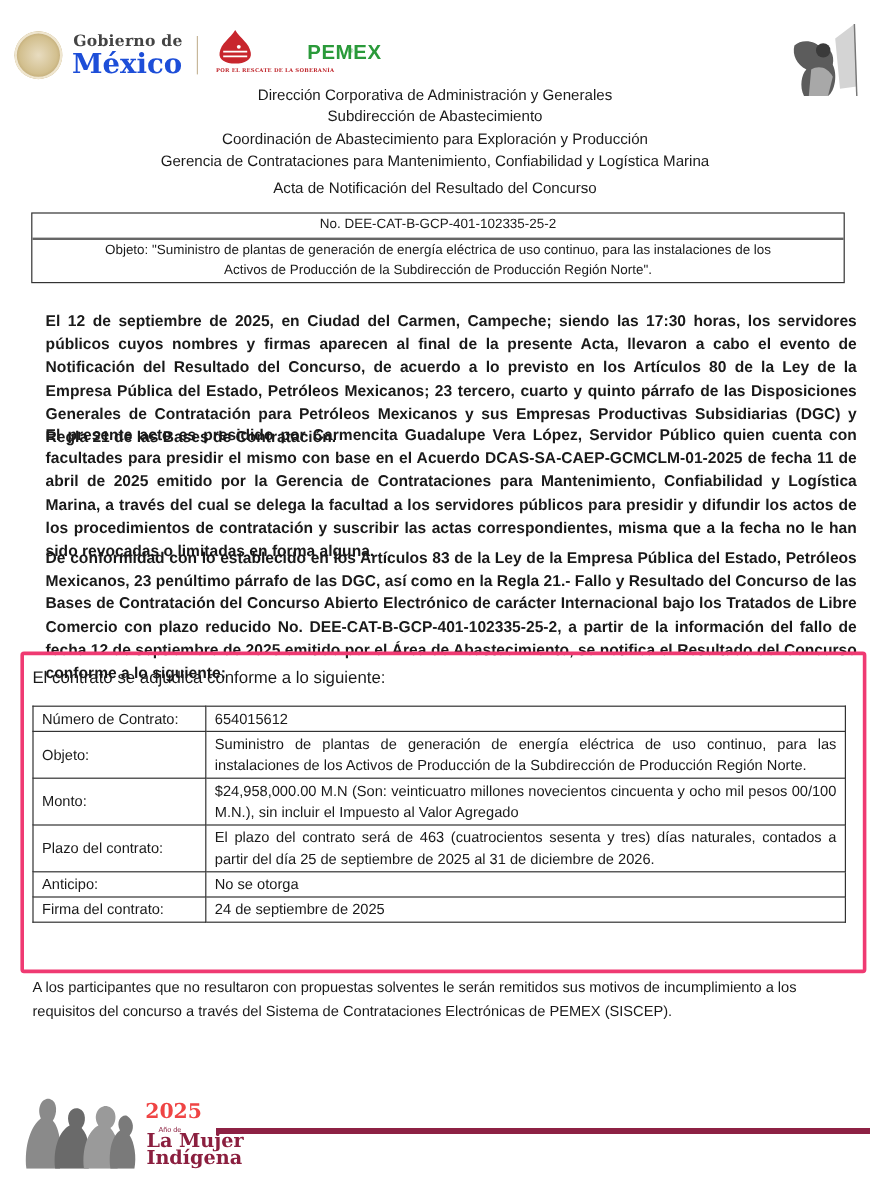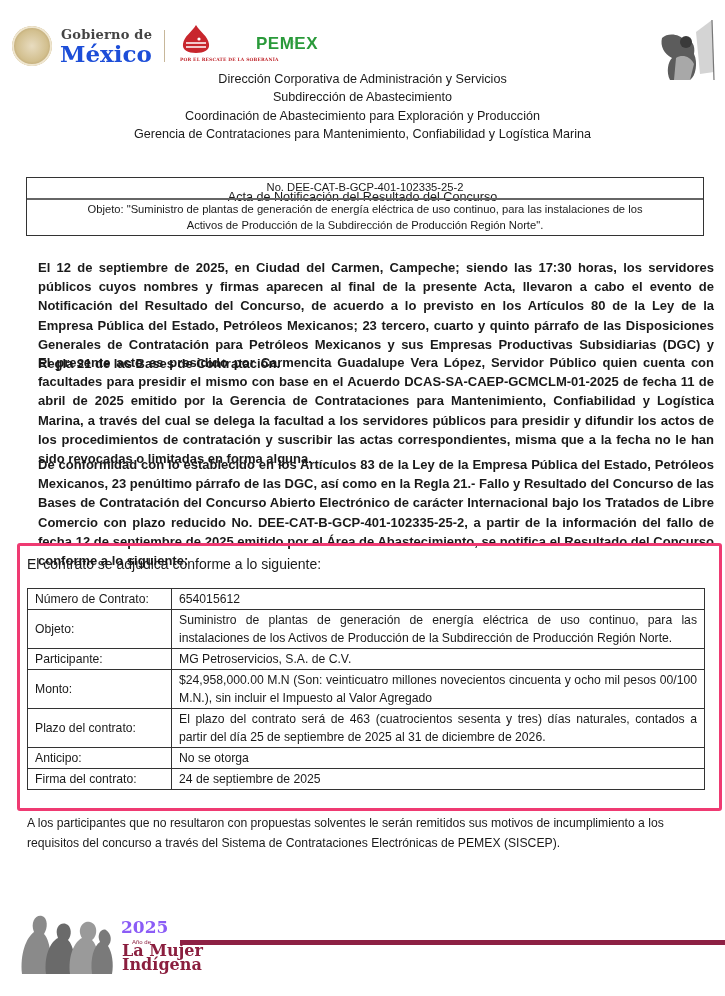--- a/index.html
+++ b/index.html
@@ -16,21 +16,21 @@
   .vdiv { left: 164px; top: 30px; width: 1px; height: 32px; background: #c7b79a; }
   .pemex-mark { left: 180px; top: 24px; width: 32px; height: 30px; }
   .pemex-word { left: 214px; top: 34px; font-size: 17px; font-weight: bold; color: #2a9a3a; letter-spacing: 0.5px; margin-left: 42px; }
   .pemex-reg { left: 290px; top: 40px; font-size: 6px; color: #2a9a3a; }
   .pemex-tag { left: 180px; top: 57px; font-family: "DejaVu Serif", serif; font-size: 4.4px; color: #c0282e; font-weight: bold; letter-spacing: 0.2px; }
   .figure-right { left: 660px; top: 18px; width: 56px; height: 64px; }
 
   
   .heading { left: 0; width: 725px; text-align: center; font-size: 12.6px; line-height: 18.3px; }
   .h1 { top: 70px; }
-  .act-title { left: 0; width: 725px; top: 150px; text-align: center; font-size: 12.6px; margin-top: 40px; }
+  .act-title { left: 0; width: 725px; top: 150px; text-align: center; font-size: 12.6px; }
 
   
   .boxhead { left: 26px; top: 177px; width: 676px; border: 1.5px solid #333; }
   .boxhead .row { text-align: center; font-size: 11.2px; line-height: 15.8px; padding: 2px 6px; }
   .boxhead .row + .row { border-top: 2.5px solid #666; }
 
   
   .para { left: 38px; width: 676px; font-size: 13px; line-height: 19.2px; text-align: justify; font-weight: bold; }
   .p1 { top: 258px; }
   .p2 { top: 353px; }
@@ -42,21 +42,21 @@
 
   table.contract { position: absolute; left: 27px; top: 588px; width: 678px; border-collapse: collapse; font-size: 12.2px; }
   table.contract td { border: 1.3px solid #333; padding: 1px 7px; line-height: 18px; vertical-align: middle; }
   table.contract td.k { width: 129px; }
   table.contract td.v { text-align: justify; }
 
   .p4 { left: 27px; top: 814px; width: 680px; font-size: 12.2px; line-height: 19.5px; }
 
   
   .footer-fig { left: 14px; top: 908px; width: 100px; height: 66px; }
-  .y2025 { left: 121px; top: 917px; font-family: "DejaVu Serif", serif; font-size: 17px; font-weight: bold; color: #8b5cf6; text-align: right; }
+  .y2025 { left: 121px; top: 917px; font-family: "DejaVu Serif", serif; font-size: 17px; font-weight: bold; color: #ef4444; text-align: right; }
   .anode { left: 132px; top: 939px; font-size: 6px; color: #8b1f3f; }
   .lamujer { left: 122px; top: 944px; font-family: "DejaVu Serif", serif; font-size: 16px; font-weight: bold; color: #8b1f3f; line-height: 14px; }
   .footer-line { left: 180px; top: 940px; width: 545px; height: 5px; background: #8d2144; }
 </style>
 </head>
 <body>
 
 <div class="abs seal"></div>
 <div class="abs gob-1">Gobierno de</div>
 <div class="abs gob-2">México</div>
@@ -71,21 +71,21 @@
 <div class="abs pemex-tag">POR EL RESCATE DE LA SOBERANÍA</div>
 <svg class="abs figure-right" viewBox="0 0 56 64">
   <path d="M52 2 L36 14 L40 56 L54 54 Z" fill="#d4d4d4"></path>
   <line x1="52" y1="2" x2="54" y2="62" stroke="#777" stroke-width="1.2"></line>
   <path d="M2 20 C8 14 20 16 24 22 C30 20 36 26 34 36 C38 44 36 58 30 62 L10 62 C6 54 8 44 12 40 C4 36 0 28 2 20 Z" fill="#5c5c5c"></path>
   <circle cx="26" cy="24" r="6" fill="#3a3a3a"></circle>
   <path d="M16 40 C22 36 30 38 34 46 L30 62 L14 62 Z" fill="#a8a8a8"></path>
 </svg>
 
 <div class="abs heading h1">
-  <div>Dirección Corporativa de Administración y Servicios</div>
+  <div>Dirección Corporativa de Administración y Generales</div>
   <div>Subdirección de Abastecimiento</div>
   <div>Coordinación de Abastecimiento para Exploración y Producción</div>
   <div>Gerencia de Contrataciones para Mantenimiento, Confiabilidad y Logística Marina</div>
 </div>
 <div class="abs act-title">Acta de Notificación del Resultado del Concurso</div>
 
 <div class="abs boxhead">
   <div class="row">
     <div>No. DEE-CAT-B-GCP-401-102335-25-2</div>
   </div>
@@ -103,24 +103,20 @@
 <div class="abs intro">El contrato se adjudica conforme a lo siguiente:</div>
 <table class="contract">
   <tbody>
     <tr>
       <td class="k">Número de Contrato:</td>
       <td class="v">654015612</td>
     </tr>
     <tr>
       <td class="k">Objeto:</td>
       <td class="v">Suministro de plantas de generación de energía eléctrica de uso continuo, para las instalaciones de los Activos de Producción de la Subdirección de Producción Región Norte.</td>
-    </tr>
-    <tr>
-      <td class="k">Participante:</td>
-      <td class="v">MG Petroservicios, S.A. de C.V.</td>
     </tr>
     <tr>
       <td class="k">Monto:</td>
       <td class="v">$24,958,000.00 M.N (Son: veinticuatro millones novecientos cincuenta y ocho mil pesos 00/100 M.N.), sin incluir el Impuesto al Valor Agregado</td>
     </tr>
     <tr>
       <td class="k">Plazo del contrato:</td>
       <td class="v">El plazo del contrato será de 463 (cuatrocientos sesenta y tres) días naturales, contados a partir del día 25 de septiembre de 2025 al 31 de diciembre de 2026.</td>
     </tr>
     <tr>

